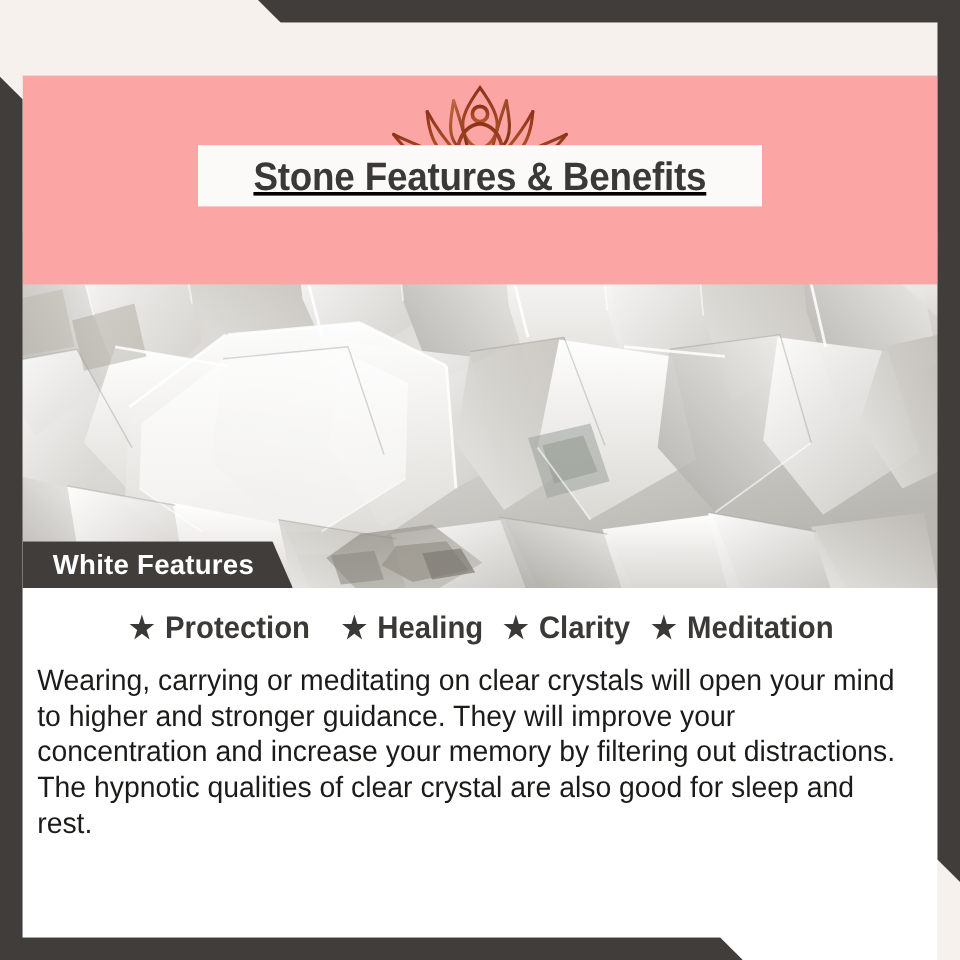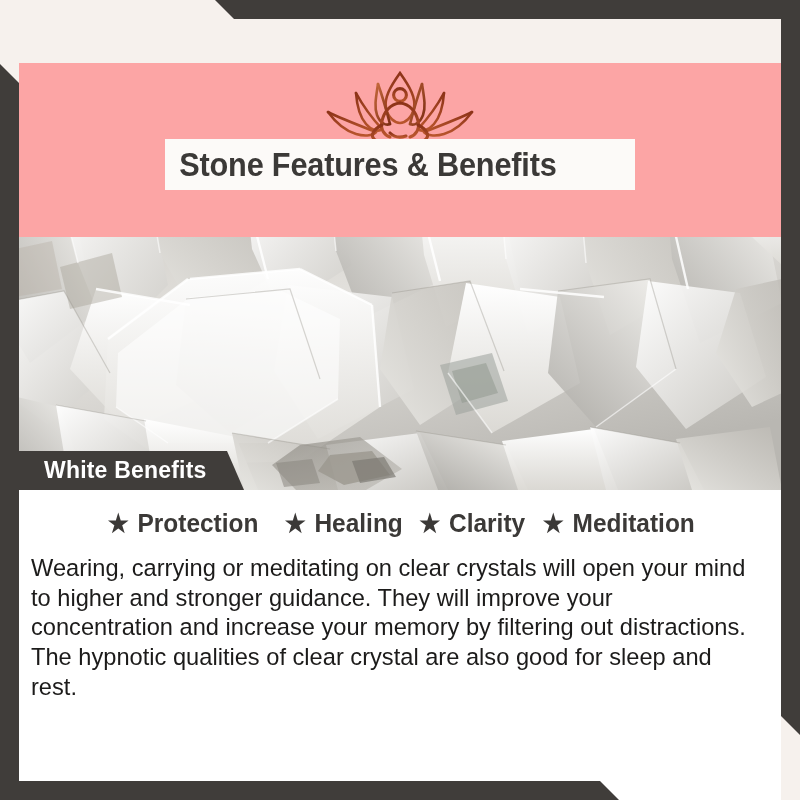--- a/index.html
+++ b/index.html
@@ -45,23 +45,23 @@
   }
   .logo-mark{width:176px;height:84px;display:block;margin-top:4px;}
   .logo-word{
     font-family:"Liberation Serif", serif;
     font-size:17.5px;letter-spacing:3.4px;
     color:#2e2b29;margin-top:1px;white-space:nowrap;
   }
 
   
   .title-panel{
-    position:absolute;top:139px;left:165px;width:470px;height:51px;
+    position:absolute;top:121px;left:165px;width:470px;height:51px;
     background:#fcfaf8;z-index:3;
-    display:flex;align-items:center;justify-content:flex-start;
+    display:flex;align-items:center;justify-content:center;text-decoration:underline;
   }
   .title-text{
     font-family:"Liberation Sans", sans-serif;
     font-weight:bold;font-size:33px;
     color:#3b3937;letter-spacing:-0.2px;
     transform:scaleX(0.93);transform-origin:center;
     white-space:nowrap;
   }
 
   
@@ -271,21 +271,21 @@
       </svg>
       <div class="logo-word">BUDDHA STONES</div>
     </div>
   </div>
 
   <div class="title-panel">
     <div class="title-text">Stone Features &amp; Benefits</div>
   </div>
 
   <div class="caption">
-    <div class="caption-text">White Benefits</div>
+    <div class="caption-text">White Features</div>
   </div>
 
   <div class="content">
     <div class="benefits">
       <span class="bi"><span class="star">★</span> <span>Protection</span></span><span class="gap"></span>
       <span class="bi"><span class="star">★</span> <span>Healing</span></span>
       <span class="bi"><span class="star">★</span> <span>Clarity</span></span>
       <span class="bi"><span class="star">★</span> <span>Meditation</span></span>
     </div>
     <div class="body-text">Wearing, carrying or meditating on clear crystals will open your mind to higher and stronger guidance. They will improve your concentration and increase your memory by filtering out distractions. The hypnotic qualities of clear crystal are also good for sleep and rest.</div>

